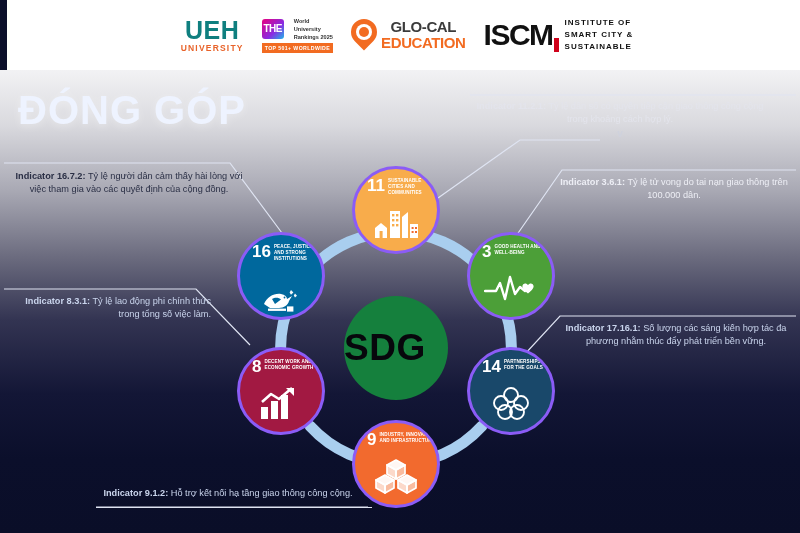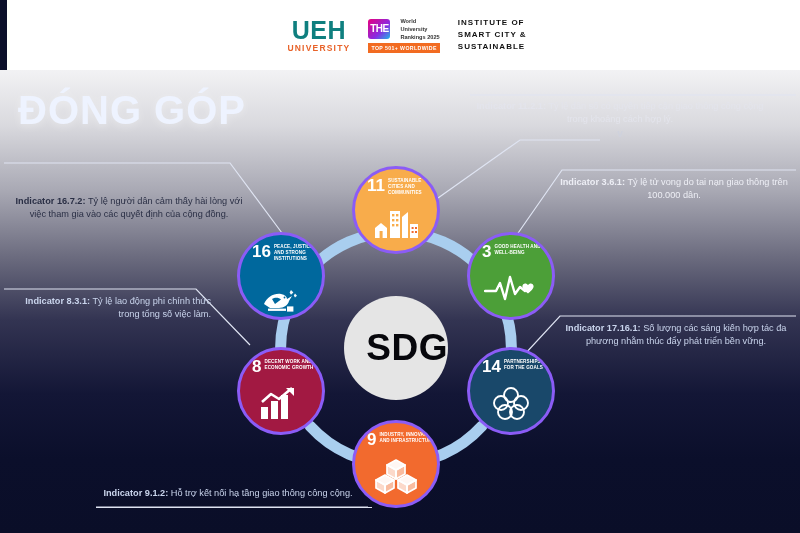--- a/index.html
+++ b/index.html
@@ -85,21 +85,21 @@
     letter-spacing:1px;
     text-shadow:0 2px 8px rgba(255,255,255,0.35);
   }
 
   
   svg.lines{position:absolute;left:0;top:0;width:800px;height:533px;z-index:5;}
 
   
   .ann{position:absolute;z-index:20;line-height:1.42;font-size:9.2px;}
   .ann .ind{font-weight:bold;}
-  .ann.dark{color:#2a2f45;margin-top:25px;}
+  .ann.dark{color:#2a2f45;}
   .ann.light{color:#c9d4ec;}
   .ann.mid{color:#e7e9f2;}
   .rule{position:absolute;z-index:18;background:#dfe4f2;height:1.2px;}
 
   .a1672{left:14px;top:170px;width:230px;text-align:center;}
   .a831 {left:6px; top:295px;width:205px;text-align:right;}
   .a912 {left:92px;top:487px;width:272px;text-align:center;}
   .a1121{left:470px;top:100px;width:300px;text-align:center;}
   .a361 {left:558px;top:176px;width:232px;text-align:center;}
   .a17161{left:556px;top:322px;width:240px;text-align:center;}
@@ -113,21 +113,21 @@
     overflow:hidden;
   }
   .node .head{display:flex;align-items:flex-start;gap:3px;width:100%;padding:9px 0 0 12px;box-sizing:border-box;}
   .node .num{font-size:17px;font-weight:bold;color:#fff;line-height:0.9;}
   .node .cap{font-size:4.6px;font-weight:bold;color:#fff;line-height:1.28;letter-spacing:0.1px;text-transform:uppercase;}
   .node .glyph{flex:1;display:flex;align-items:center;justify-content:center;width:100%;}
   .node svg{display:block;}
 
   .center{
     position:absolute;z-index:24;border-radius:50%;
-    background:#e5e5e5;display:flex;align-items:center;justify-content:flex-end;
+    background:#15803d;display:flex;align-items:center;justify-content:flex-start;
   }
   .center span{font-size:37px;font-weight:bold;color:#07070c;letter-spacing:0.5px;}
 </style>
 </head>
 <body>
 
 <div id="stage">
 
   <div class="backdrop"></div>
 
@@ -143,22 +143,33 @@
         <div class="the-badge">THE</div>
         <div class="the-txt">
           <div>World</div>
           <div>University</div>
           <div>Rankings 2025</div>
         </div>
       </div>
       <div class="the-foot">TOP 501+ WORLDWIDE</div>
     </div>
 
+    <div class="logo glocal">
+      <div class="pin">
+        <div class="pin-body"></div>
+        <div class="pin-globe"></div>
+      </div>
+      <div class="logo glocal-txt">
+        <div class="l1">GLO-CAL</div>
+        <div class="l2">EDUCATION</div>
+      </div>
+    </div>
 
     <div class="logo iscm">
+      <div class="iscm-mark"><span>ISCM</span><i class="iscm-dot"></i></div>
       <div class="iscm-txt">
         <div>INSTITUTE OF</div>
         <div>SMART CITY &amp;</div>
         <div>SUSTAINABLE</div>
       </div>
     </div>
   </div>
 
   <div class="headline">ĐÓNG GÓP</div>
 

